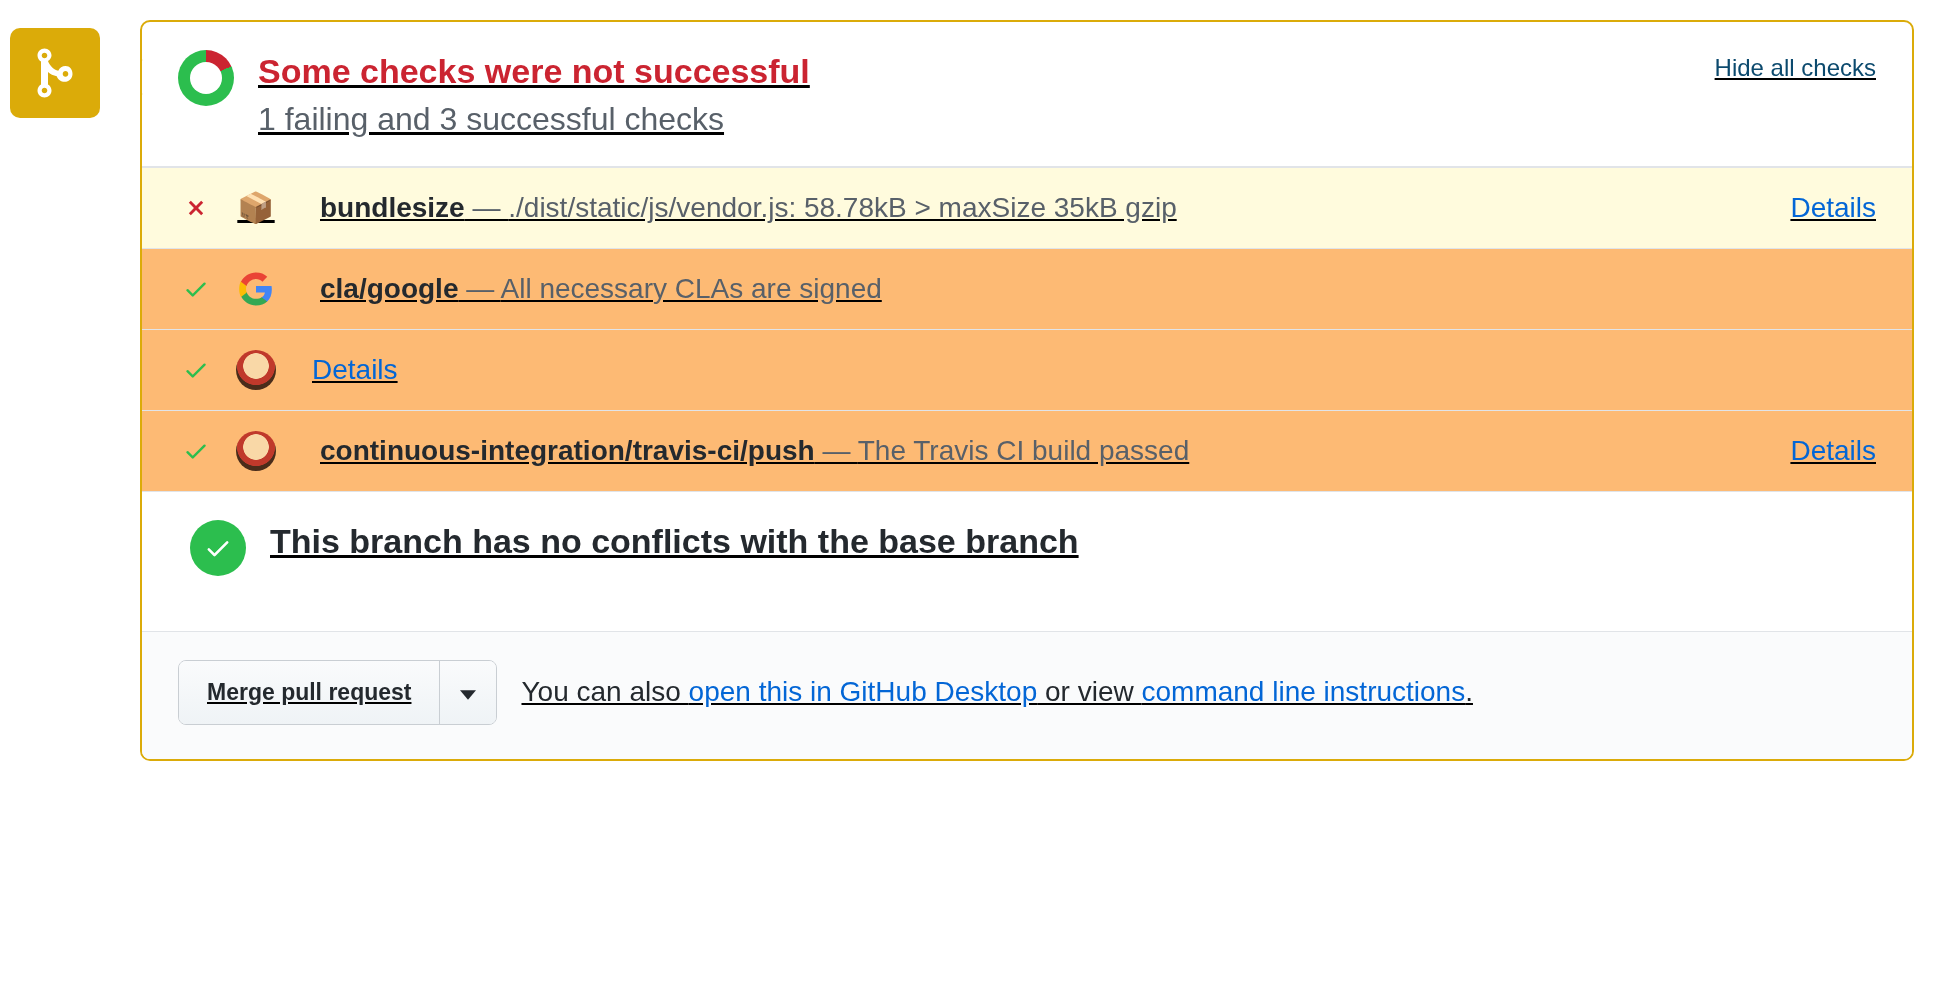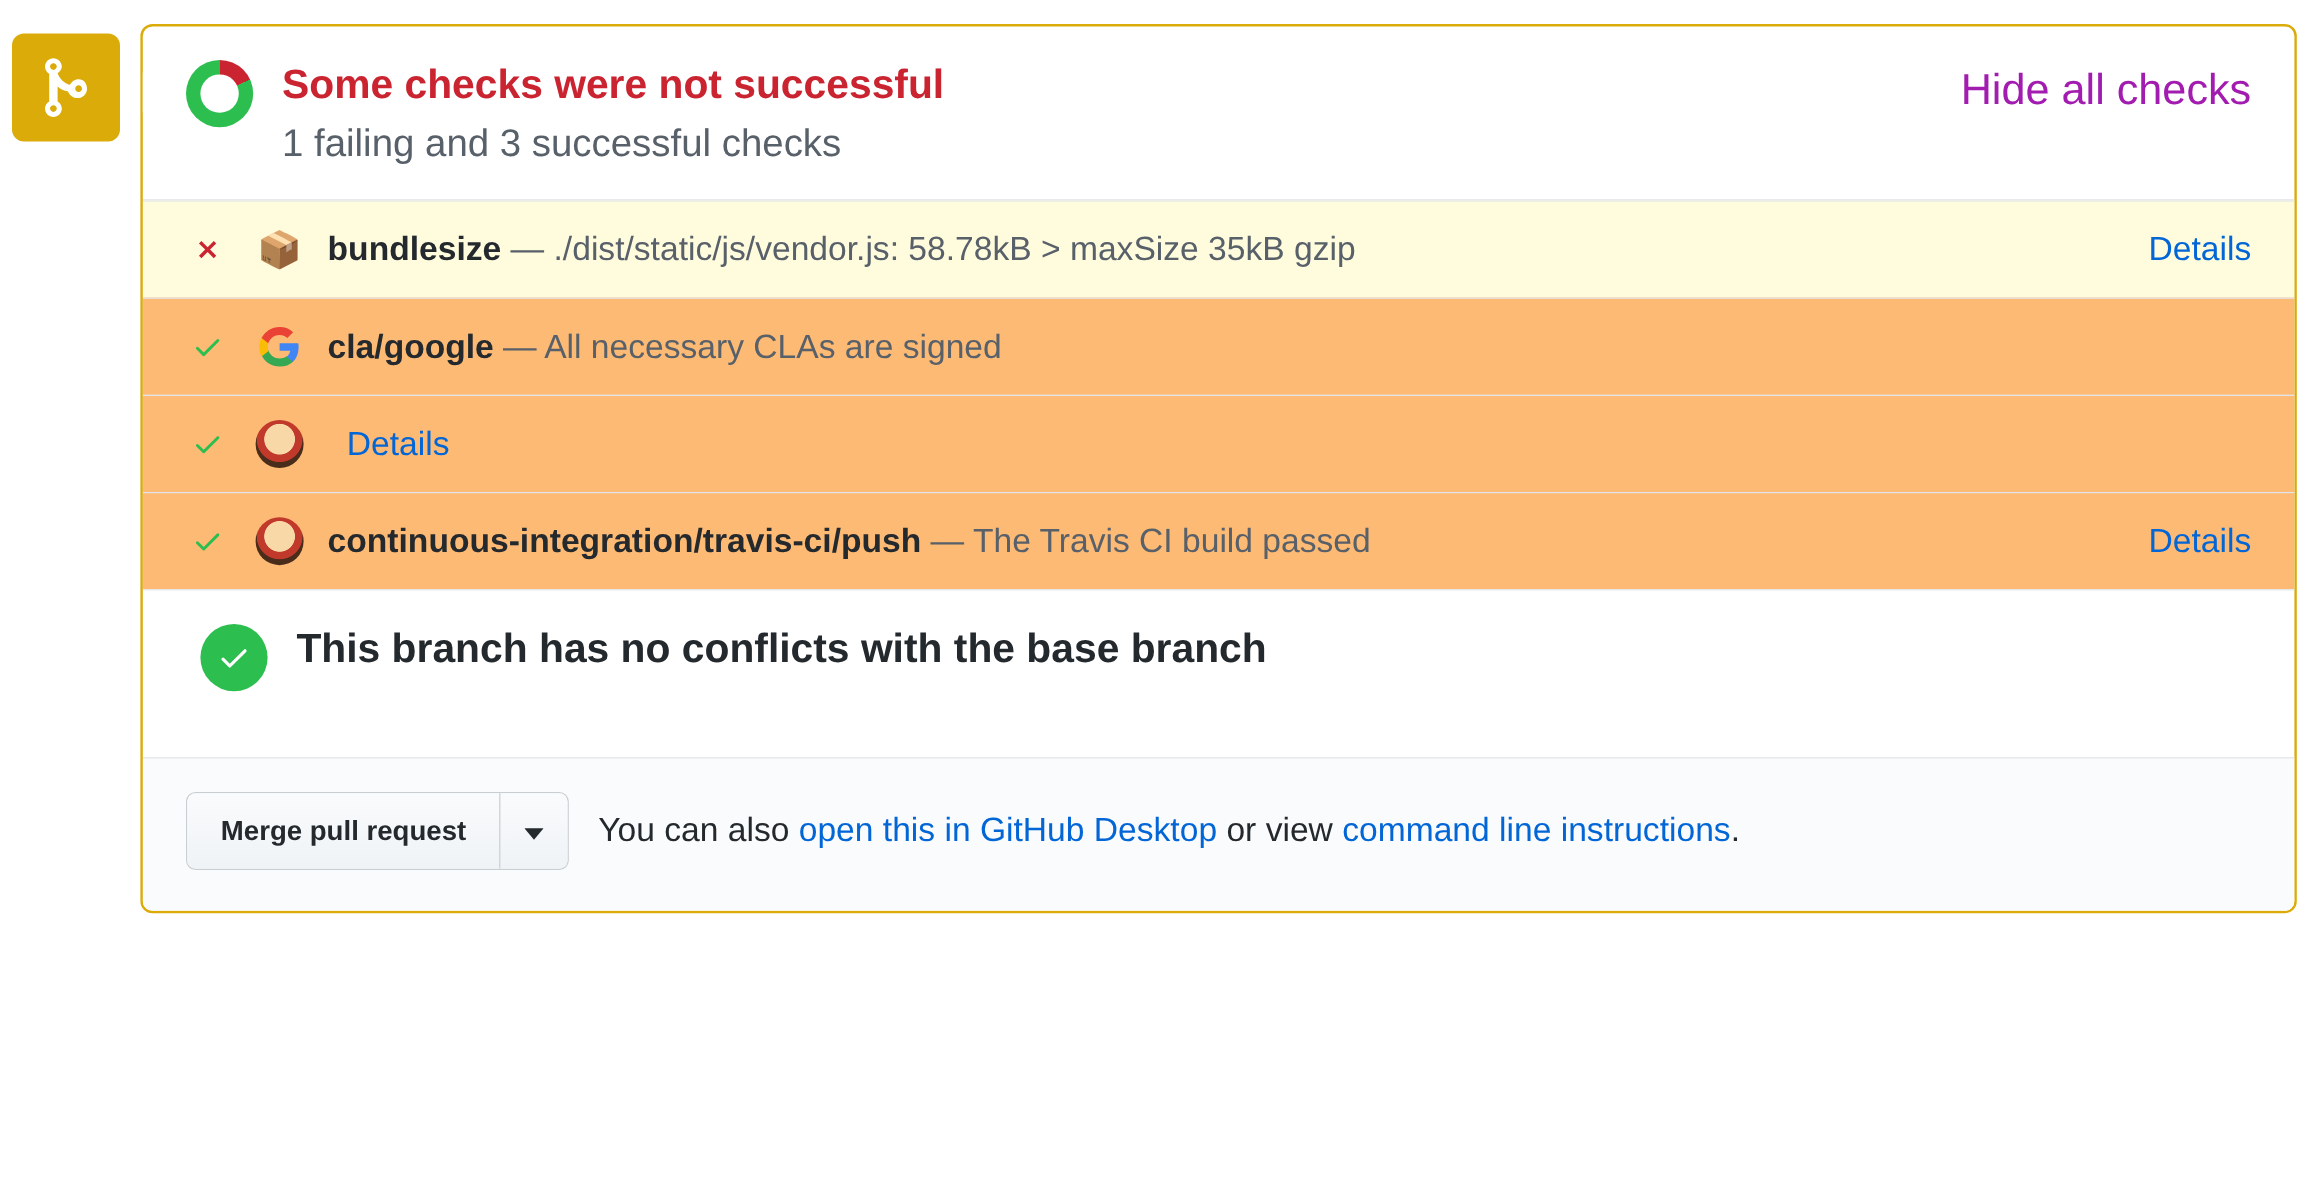--- a/index.html
+++ b/index.html
@@ -6,21 +6,22 @@
   body {
     font-family: -apple-system, BlinkMacSystemFont, "Segoe UI", Helvetica, Arial, sans-serif;
     background: #ffffff;
     width: 1934px;
     height: 992px;
     padding: 20px 20px 20px 10px;
   }
   .wrapper {
     display: flex;
     align-items: flex-start;
-    gap: 17px;
+    gap: 40px;
+    text-decoration: underline;
   }
   .merge-badge {
     width: 90px;
     height: 90px;
     background: #dbab09;
     border-radius: 10px;
     display: flex;
     align-items: center;
     justify-content: center;
     flex-shrink: 0;
@@ -104,22 +105,22 @@
     line-height: 1.25;
     margin-bottom: 8px;
   }
   .heading-title.fail { color: #cb2431; }
   .heading-title.ok   { color: #24292e; }
   .heading-sub {
     font-size: 32px;
     color: #586069;
   }
   .hide-link {
-    color: #a21caf;
-    font-size: 36px;
+    color: #0c4a6e;
+    font-size: 24px;
     cursor: pointer;
     align-self: flex-start;
     margin-top: 4px;
     white-space: nowrap;
   }
 
   .check-row {
     display: flex;
     align-items: center;
     padding: 20px 36px;
@@ -148,20 +149,21 @@
     justify-content: center;
     font-size: 30px;
     border-radius: 6px;
   }
   .check-text {
     flex: 1;
     color: #586069;
     overflow: hidden;
     white-space: nowrap;
     text-overflow: ellipsis;
+    margin-left: 24px;
   }
   .check-text strong {
     color: #24292e;
     font-weight: 600;
   }
   .details-link {
     color: #0366d6;
     cursor: pointer;
     margin-left: 16px;
     flex-shrink: 0;

